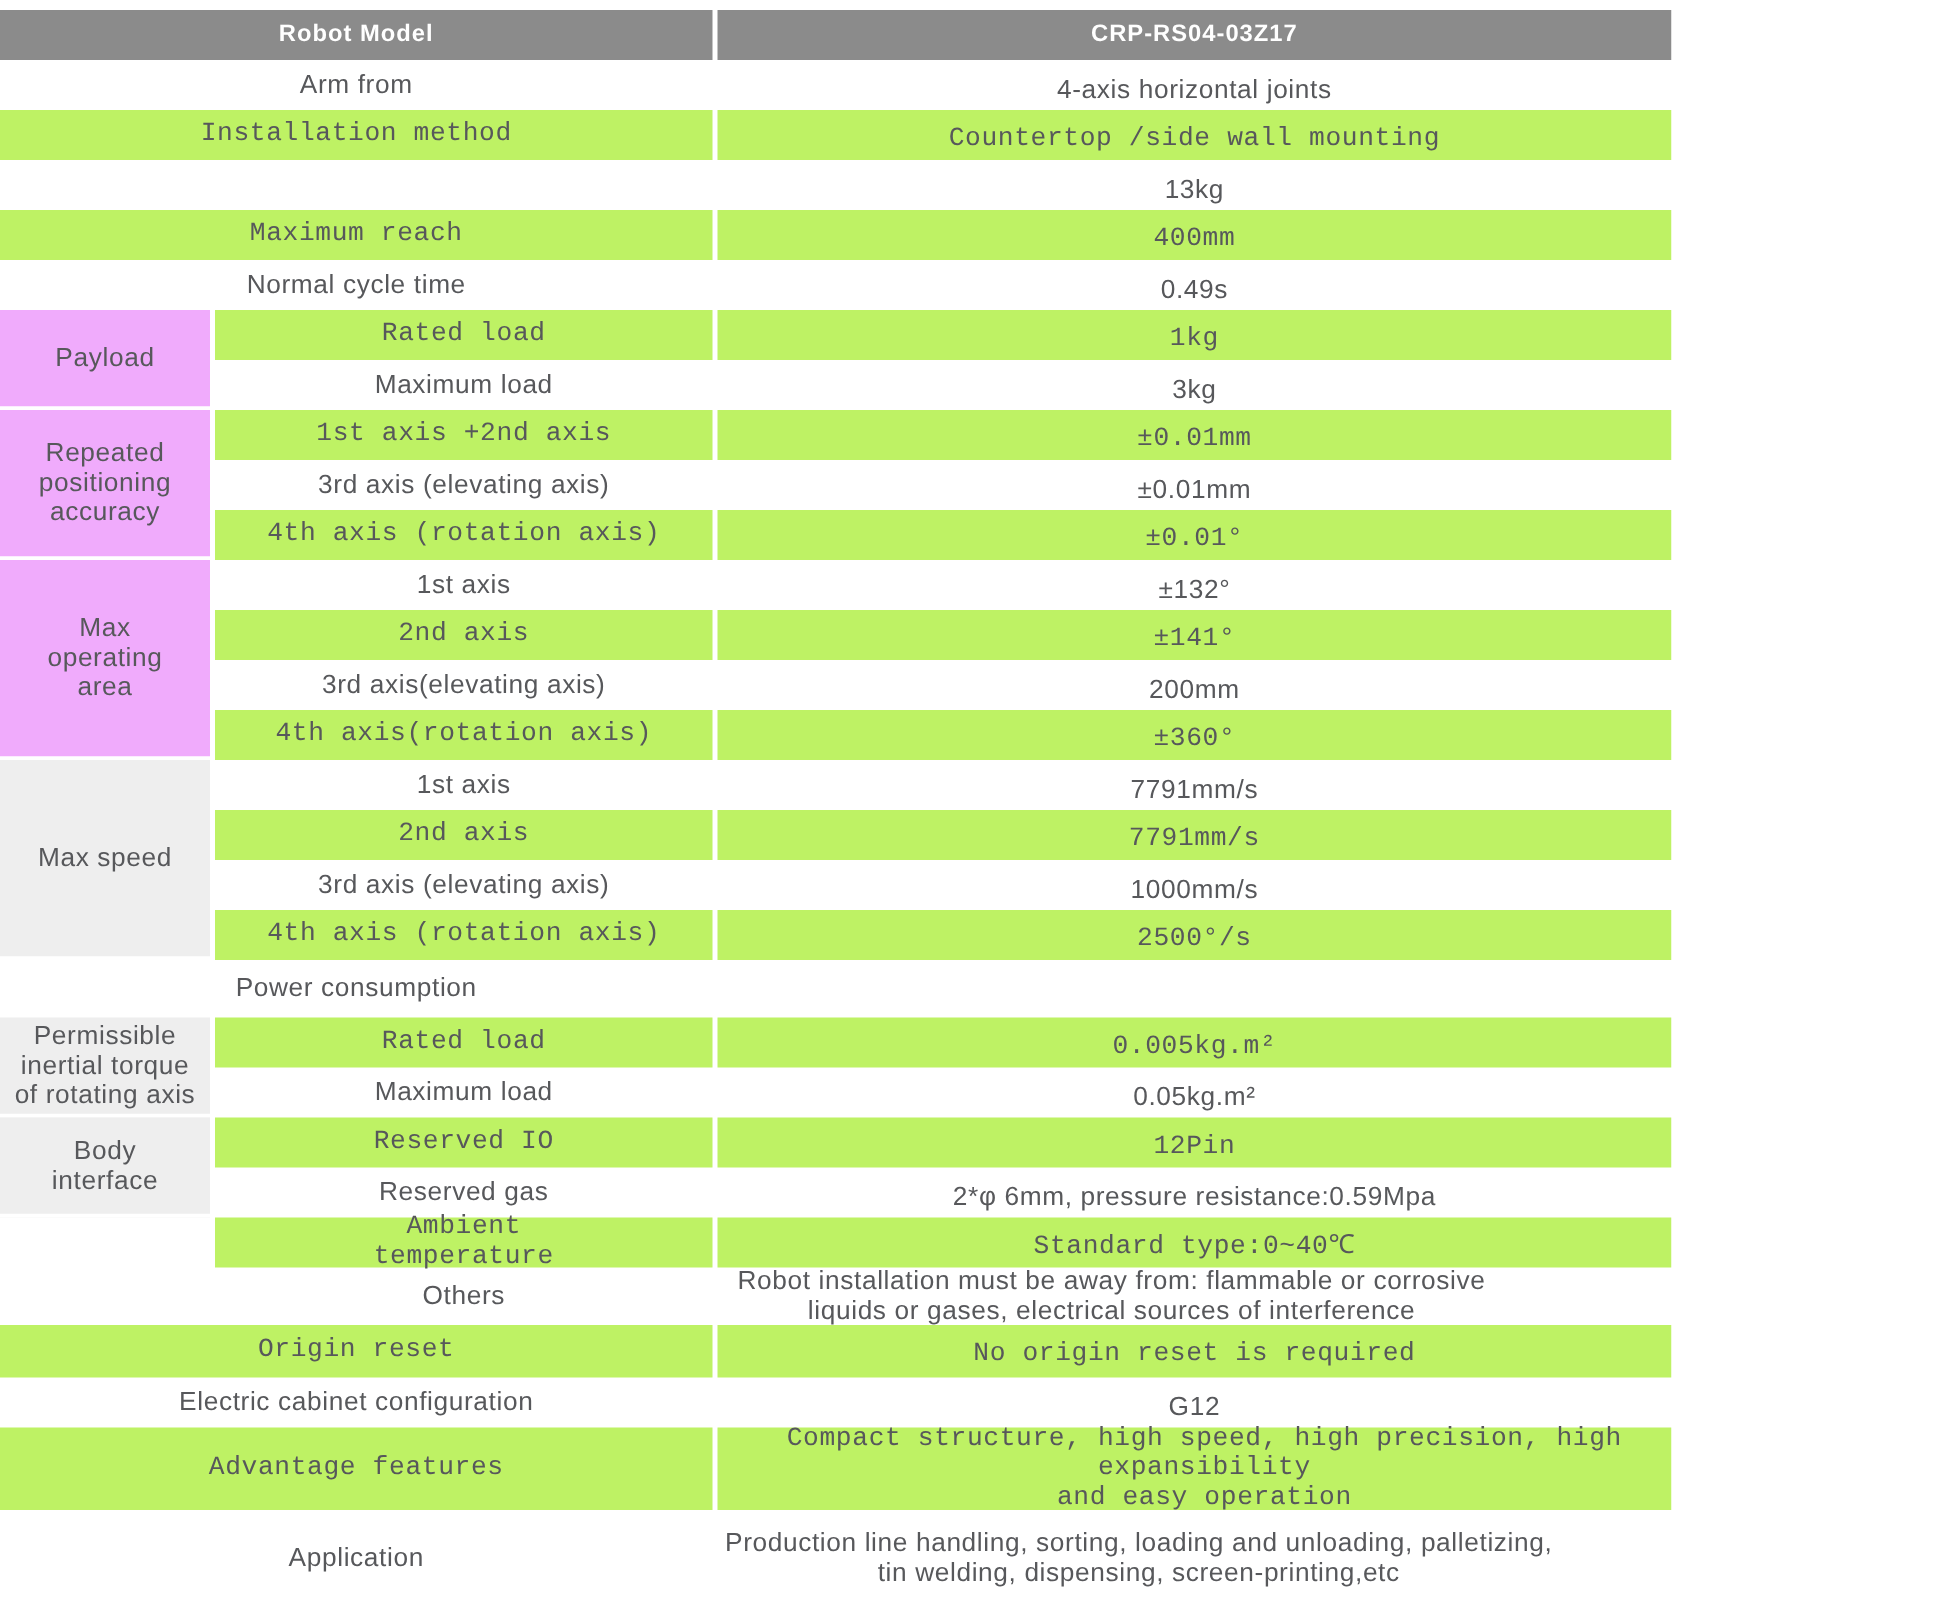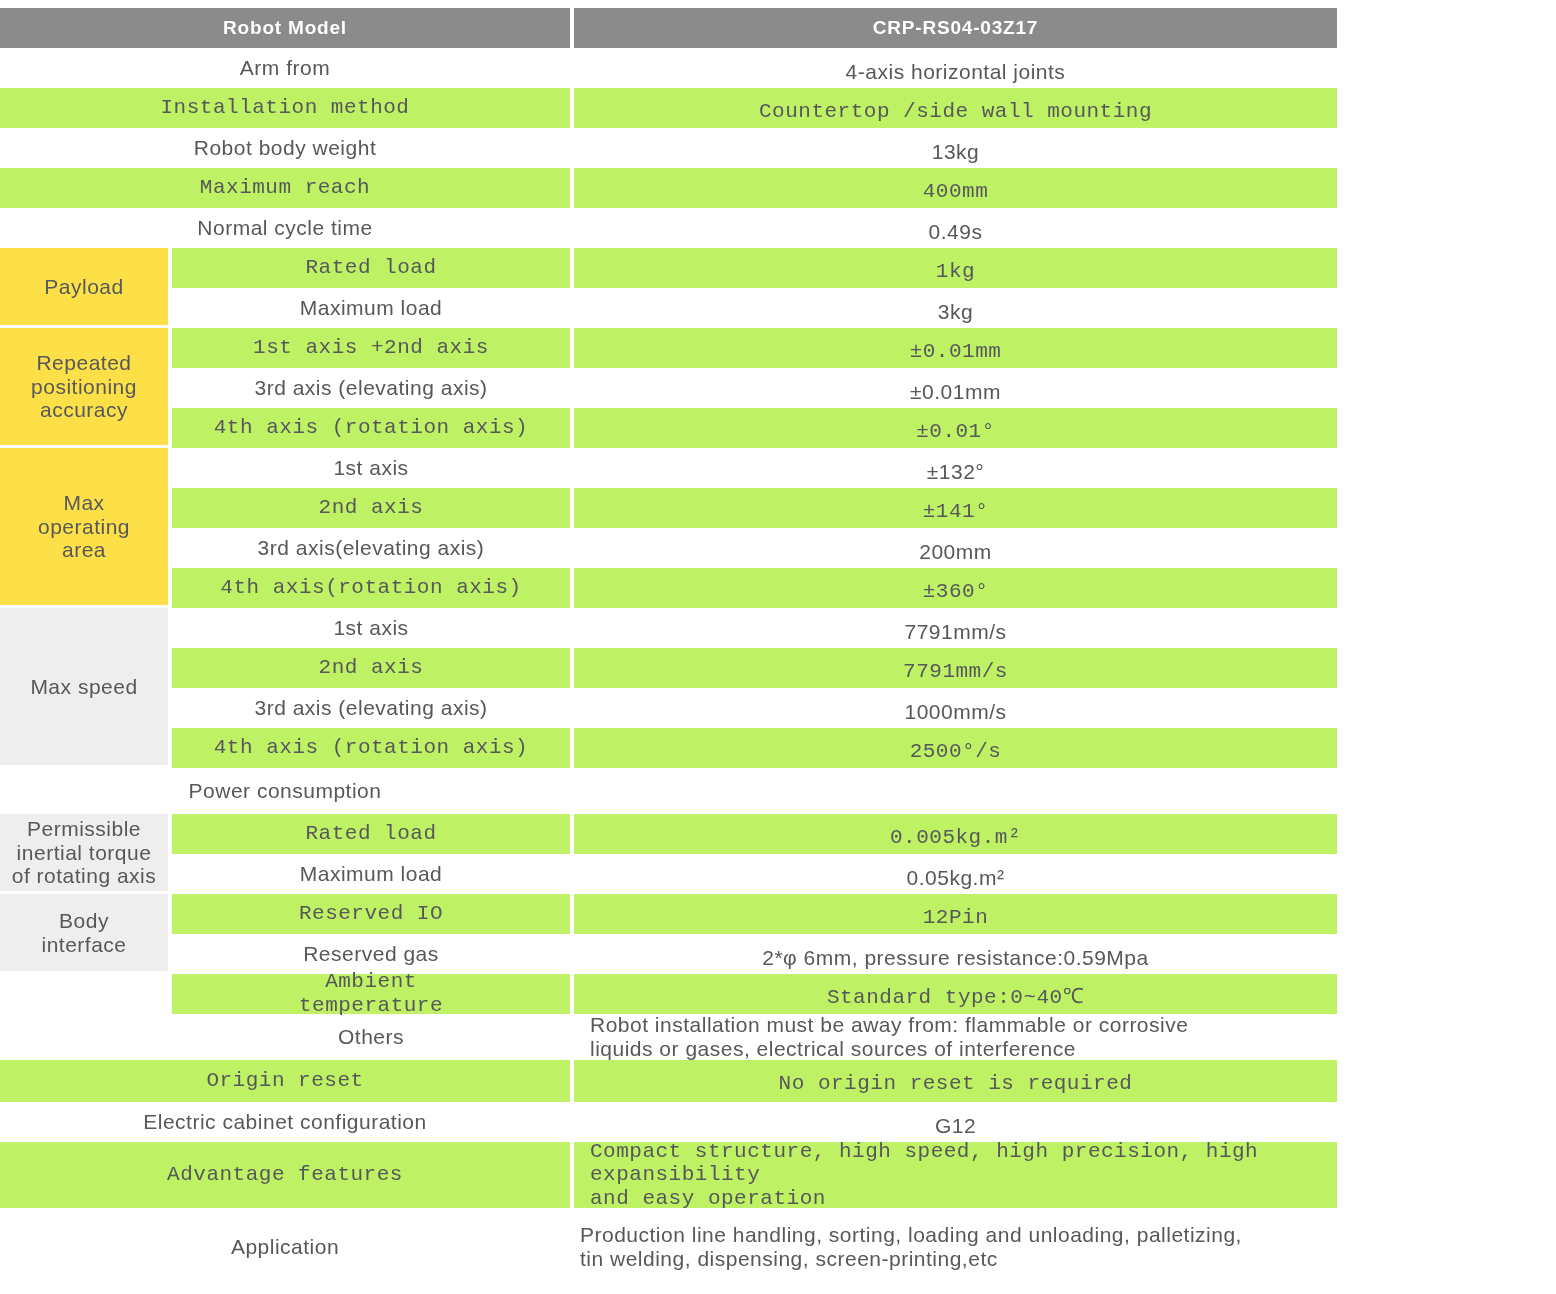--- a/index.html
+++ b/index.html
@@ -32,24 +32,24 @@
     background:#8b8b8b;color:#ffffff;font-weight:700;font-size:19px;
     letter-spacing:0.8px;
   }
   .cat{
     grid-column:1/2;
     border-bottom:3px solid #ffffff;
     display:flex;align-items:center;justify-content:center;
     text-align:center;font-size:21px;letter-spacing:0.5px;
     white-space:pre-line;line-height:1.12;
   }
-  .cat.medium{background:#fde047;}
+  .cat.medium{background:#f0abfc;}
   .cat.light{background:#eeeeee;}
   .low{align-items:flex-start;padding-top:12px;}
-  .left{justify-content:flex-start;text-align:left;padding-left:16px;box-sizing:border-box;}
+  .left{justify-content:flex-start;text-align:center;padding-left:16px;box-sizing:border-box;}
   .left.app{padding-left:6px;}
 </style>
 </head>
 <body>
 
 <div class="tbl">
 
   <div class="cell hdr span2" style="grid-row:1">Robot Model</div>
   <div class="cell hdr v" style="grid-row:1">CRP-RS04-03Z17</div>
 
@@ -66,21 +66,20 @@
 of rotating axis</div>
   <div class="cat light" style="grid-row:23/span 2">Body
 interface</div>
 
   <div class="cell span2" style="grid-row:2">Arm from</div>
   <div class="cell v low" style="grid-row:2">4-axis horizontal joints</div>
 
   <div class="cell span2 g" style="grid-row:3">Installation method</div>
   <div class="cell v low g" style="grid-row:3">Countertop /side wall mounting</div>
 
-  <div class="cell span2" style="grid-row:4">Robot body weight</div>
   <div class="cell v low" style="grid-row:4">13kg</div>
 
   <div class="cell span2 g" style="grid-row:5">Maximum reach</div>
   <div class="cell v low g" style="grid-row:5">400mm</div>
 
   <div class="cell span2" style="grid-row:6">Normal cycle time</div>
   <div class="cell v low" style="grid-row:6">0.49s</div>
 
   <div class="cell l2 g" style="grid-row:7">Rated load</div>
   <div class="cell v low g" style="grid-row:7">1kg</div>

